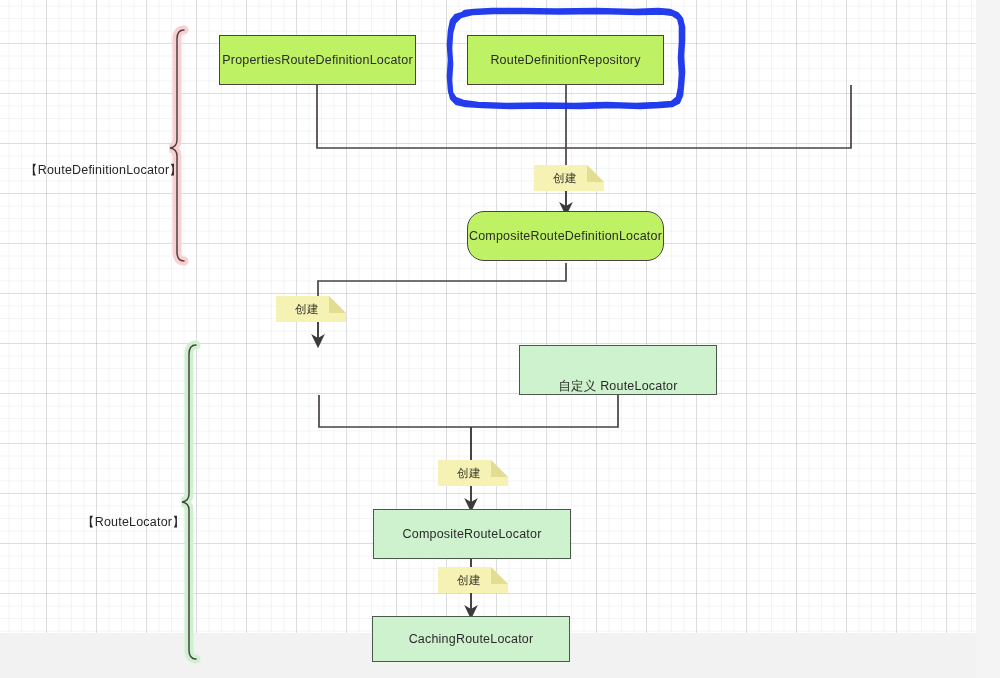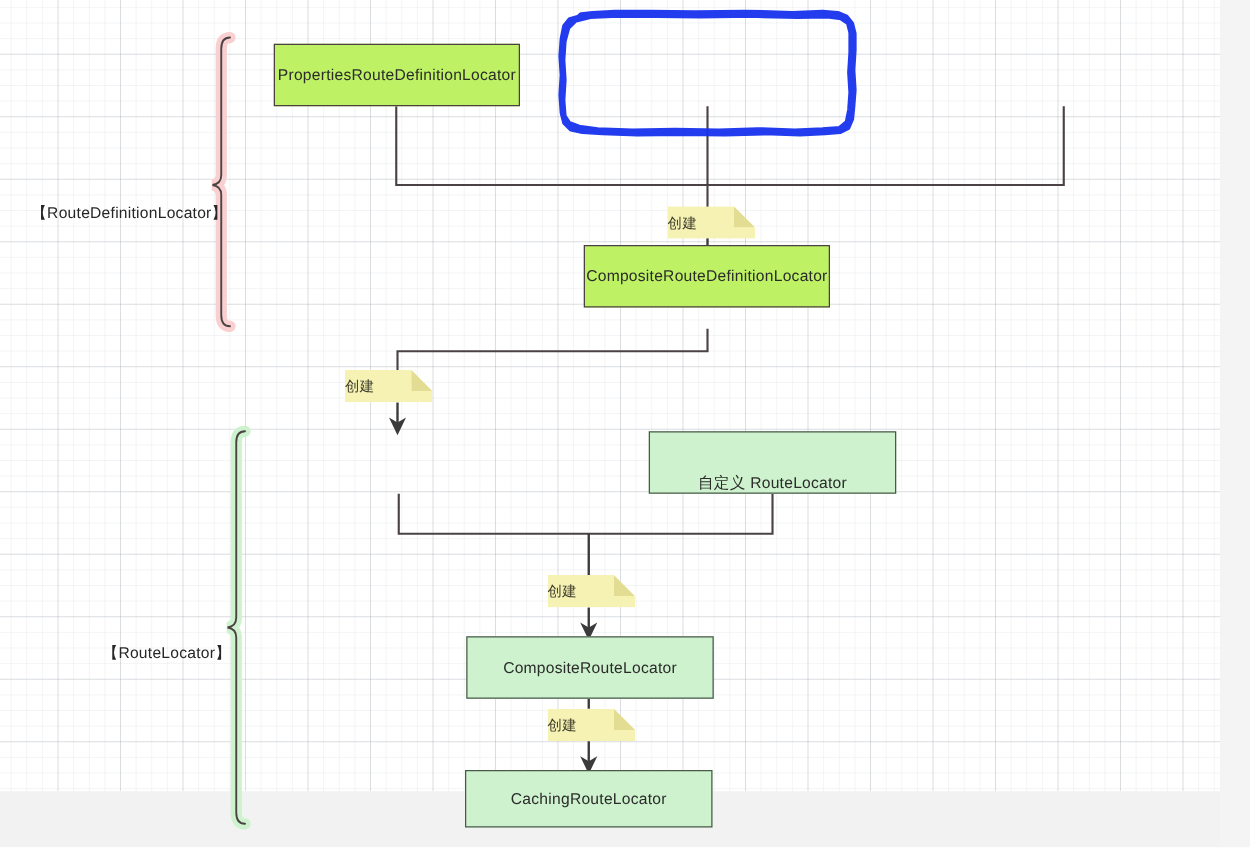--- a/index.html
+++ b/index.html
@@ -67,20 +67,21 @@
   .pink { background: #bef264; border-color: #4b4143; }
   .green { background: #cdf2cd; border-color: #4a5a4a; }
 
   .note {
     position: absolute;
     box-sizing: border-box;
     font-size: 11.5px;
     color: #3b3b2a;
     display: flex;
     align-items: center;
+    justify-content: center;
     letter-spacing: .4px;
   }
   .note .body {
     position: absolute;
     left: 0; top: 0; right: 0; bottom: 0;
     background: #f6f2b4;
     clip-path: polygon(0 0, calc(100% - 17px) 0, 100% 17px, 100% 100%, 0 100%);
   }
   .note .fold {
     position: absolute;
@@ -153,23 +154,26 @@
     <path d="M196,345 q-7,0 -7,9 L189,494 q0,7 -7,8 q7,1 7,8 L189,650 q0,9 7,9" stroke="#4a4244" stroke-width="1.5" fill="none" stroke-linecap="round"></path>
   </svg>
 
   <div class="bracket-label" style="left:25px; top:141px;margin-top:21px;">【RouteDefinitionLocator】</div>
   <div class="bracket-label" style="left:82px; top:514px;">【RouteLocator】</div>
 
   <div class="nodebox pink" style="left:219px; top:35px; width:197px; height:50px;">
     <span>PropertiesRouteDefinitionLocator</span>
   </div>
 
-
-
-  <div class="nodebox pink" style="left:467px; top:196px; width:197px; height:50px;">
+  <div class="nodebox pink" style="left:467px; top:35px; width:197px; height:50px;">
+    <span>RouteDefinitionRepository</span>
+  </div>
+
+
+  <div class="nodebox pink" style="left:467px; top:211px; width:197px; height:50px;border-radius:17px;">
     <span>CompositeRouteDefinitionLocator</span>
   </div>
 
 
   <div class="nodebox green" style="left:519px; top:345px; width:198px; height:50px;align-items:flex-end;">
     <span>自定义 RouteLocator</span>
   </div>
 
   <div class="nodebox green" style="left:373px; top:509px; width:198px; height:50px;">
     <span>CompositeRouteLocator</span>

